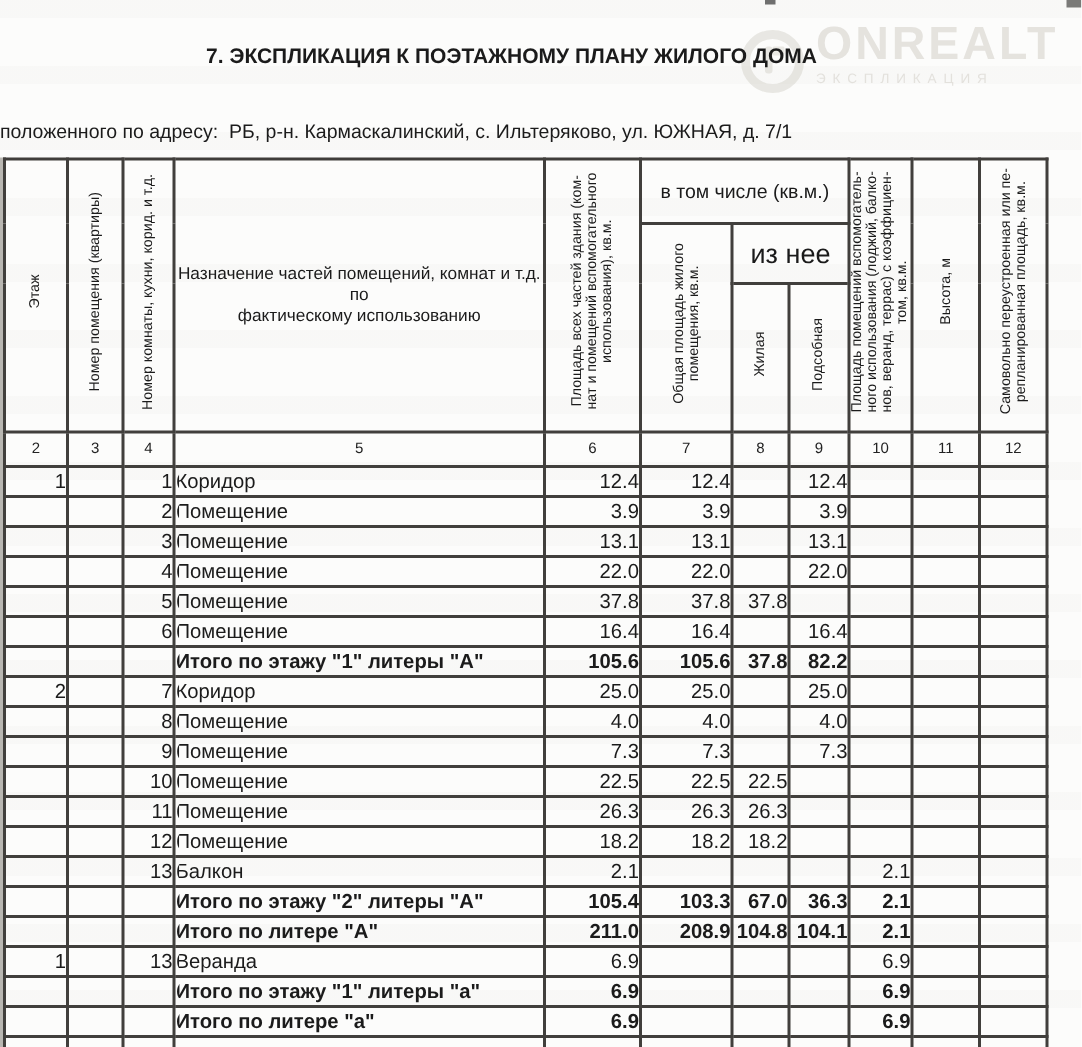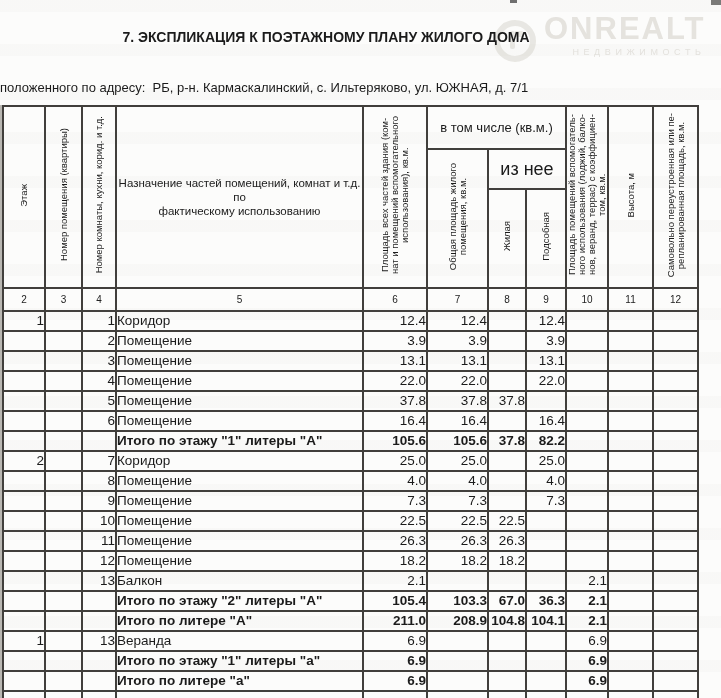--- a/index.html
+++ b/index.html
@@ -4,31 +4,31 @@
 <style>
   html,body{margin:0;padding:0;background:#ffffff;}
   .page{
     position:relative;width:721px;height:698px;overflow:hidden;
     font-family:"Liberation Sans", sans-serif;color:#1b1b1b;
     background:
       repeating-linear-gradient(180deg, rgba(188,186,180,0.06) 0 12px, rgba(255,255,255,0) 12px 44px),
       #fcfcfb;
   }
   
-  .watermark{position:absolute;top:14px;left:494px;display:flex;align-items:flex-start;z-index:0;text-align:right;}
+  .watermark{position:absolute;top:14px;left:494px;display:flex;align-items:flex-start;z-index:0;}
   .wm-logo{position:relative;width:30px;height:30px;border:6px solid rgba(206,202,193,0.42);border-radius:50%;margin-top:6px;}
   .wm-logo .wm-mark{position:absolute;left:10px;top:5px;width:5px;height:18px;background:rgba(206,202,193,0.42);border-radius:2px;}
   .wm-logo .wm-mark2{position:absolute;left:15px;top:5px;width:8px;height:6px;background:rgba(206,202,193,0.38);border-radius:1px;}
   .wm-text{margin-left:8px;}
   .wm-brand{font-size:31px;line-height:30px;font-weight:bold;letter-spacing:2px;color:rgba(208,204,196,0.52);}
   .wm-sub{font-size:9px;letter-spacing:4.6px;margin-top:3px;color:rgba(210,206,198,0.55);}
   .speck1{position:absolute;left:510px;top:0;width:7px;height:3px;background:#6f6f6f;}
   .speck2{position:absolute;left:711px;top:0;width:10px;height:5px;background:#7a7a78;}
   
-  .doc-title{position:absolute;top:29px;left:0;width:652px;text-align:center;font-size:14px;font-weight:bold;white-space:pre;}
+  .doc-title{position:absolute;top:29px;left:15px;width:652px;text-align:center;font-size:14px;font-weight:bold;white-space:pre;}
   .address{position:absolute;top:68px;left:0;font-size:13px;white-space:pre;margin-top:12px;}
   
   .left-stub{position:absolute;left:0;top:105px;width:2px;height:593px;background:#b9b7b2;}
   
   table.expl{
     position:absolute;left:2px;top:105px;width:695px;
     border-collapse:collapse;table-layout:fixed;
   }
   table.expl th, table.expl td{
     border:2px solid #413f3c;overflow:hidden;
@@ -45,38 +45,38 @@
     max-height:176px;
   }
   th.h5{font-size:11.5px;white-space:pre-line;line-height:14px;}
   th.hgroup{font-size:13px;}
   th.iznee{font-size:18px;}
   tr.num-line{height:23px;}
   tr.num-line td{font-size:10px;text-align:center;color:#222;}
   tbody tr{height:20px;}
   tbody td{font-size:13.5px;line-height:16px;vertical-align:middle;}
   td.num{text-align:right;padding-right:9px;}
-  td.name{text-align:left;padding-left:5px;}
+  td.name{text-align:left;padding-left:5px;border-radius:10px;}
   td.val{text-align:right;padding-right:4px;}
   tr.bold-row td{font-weight:bold;}
   tr.partial-row{height:20px;}
 </style>
 </head>
 <body>
 
 <div class="page">
 
   <div class="watermark">
     <div class="wm-logo">
       <div class="wm-mark"></div>
       <div class="wm-mark2"></div>
     </div>
     <div class="wm-text">
       <div class="wm-brand">ONREALT</div>
-      <div class="wm-sub">НЕДВИЖИМОСТЬ</div>
+      <div class="wm-sub">ЭКСПЛИКАЦИЯ</div>
     </div>
   </div>
   <div class="speck1"></div>
   <div class="speck2"></div>
 
   <div class="doc-title">7. ЭКСПЛИКАЦИЯ К ПОЭТАЖНОМУ ПЛАНУ ЖИЛОГО ДОМА</div>
   <div class="address">положенного по адресу:  РБ, р-н. Кармаскалинский, с. Ильтеряково, ул. ЮЖНАЯ, д. 7/1</div>
 
   <div class="left-stub"></div>
 

